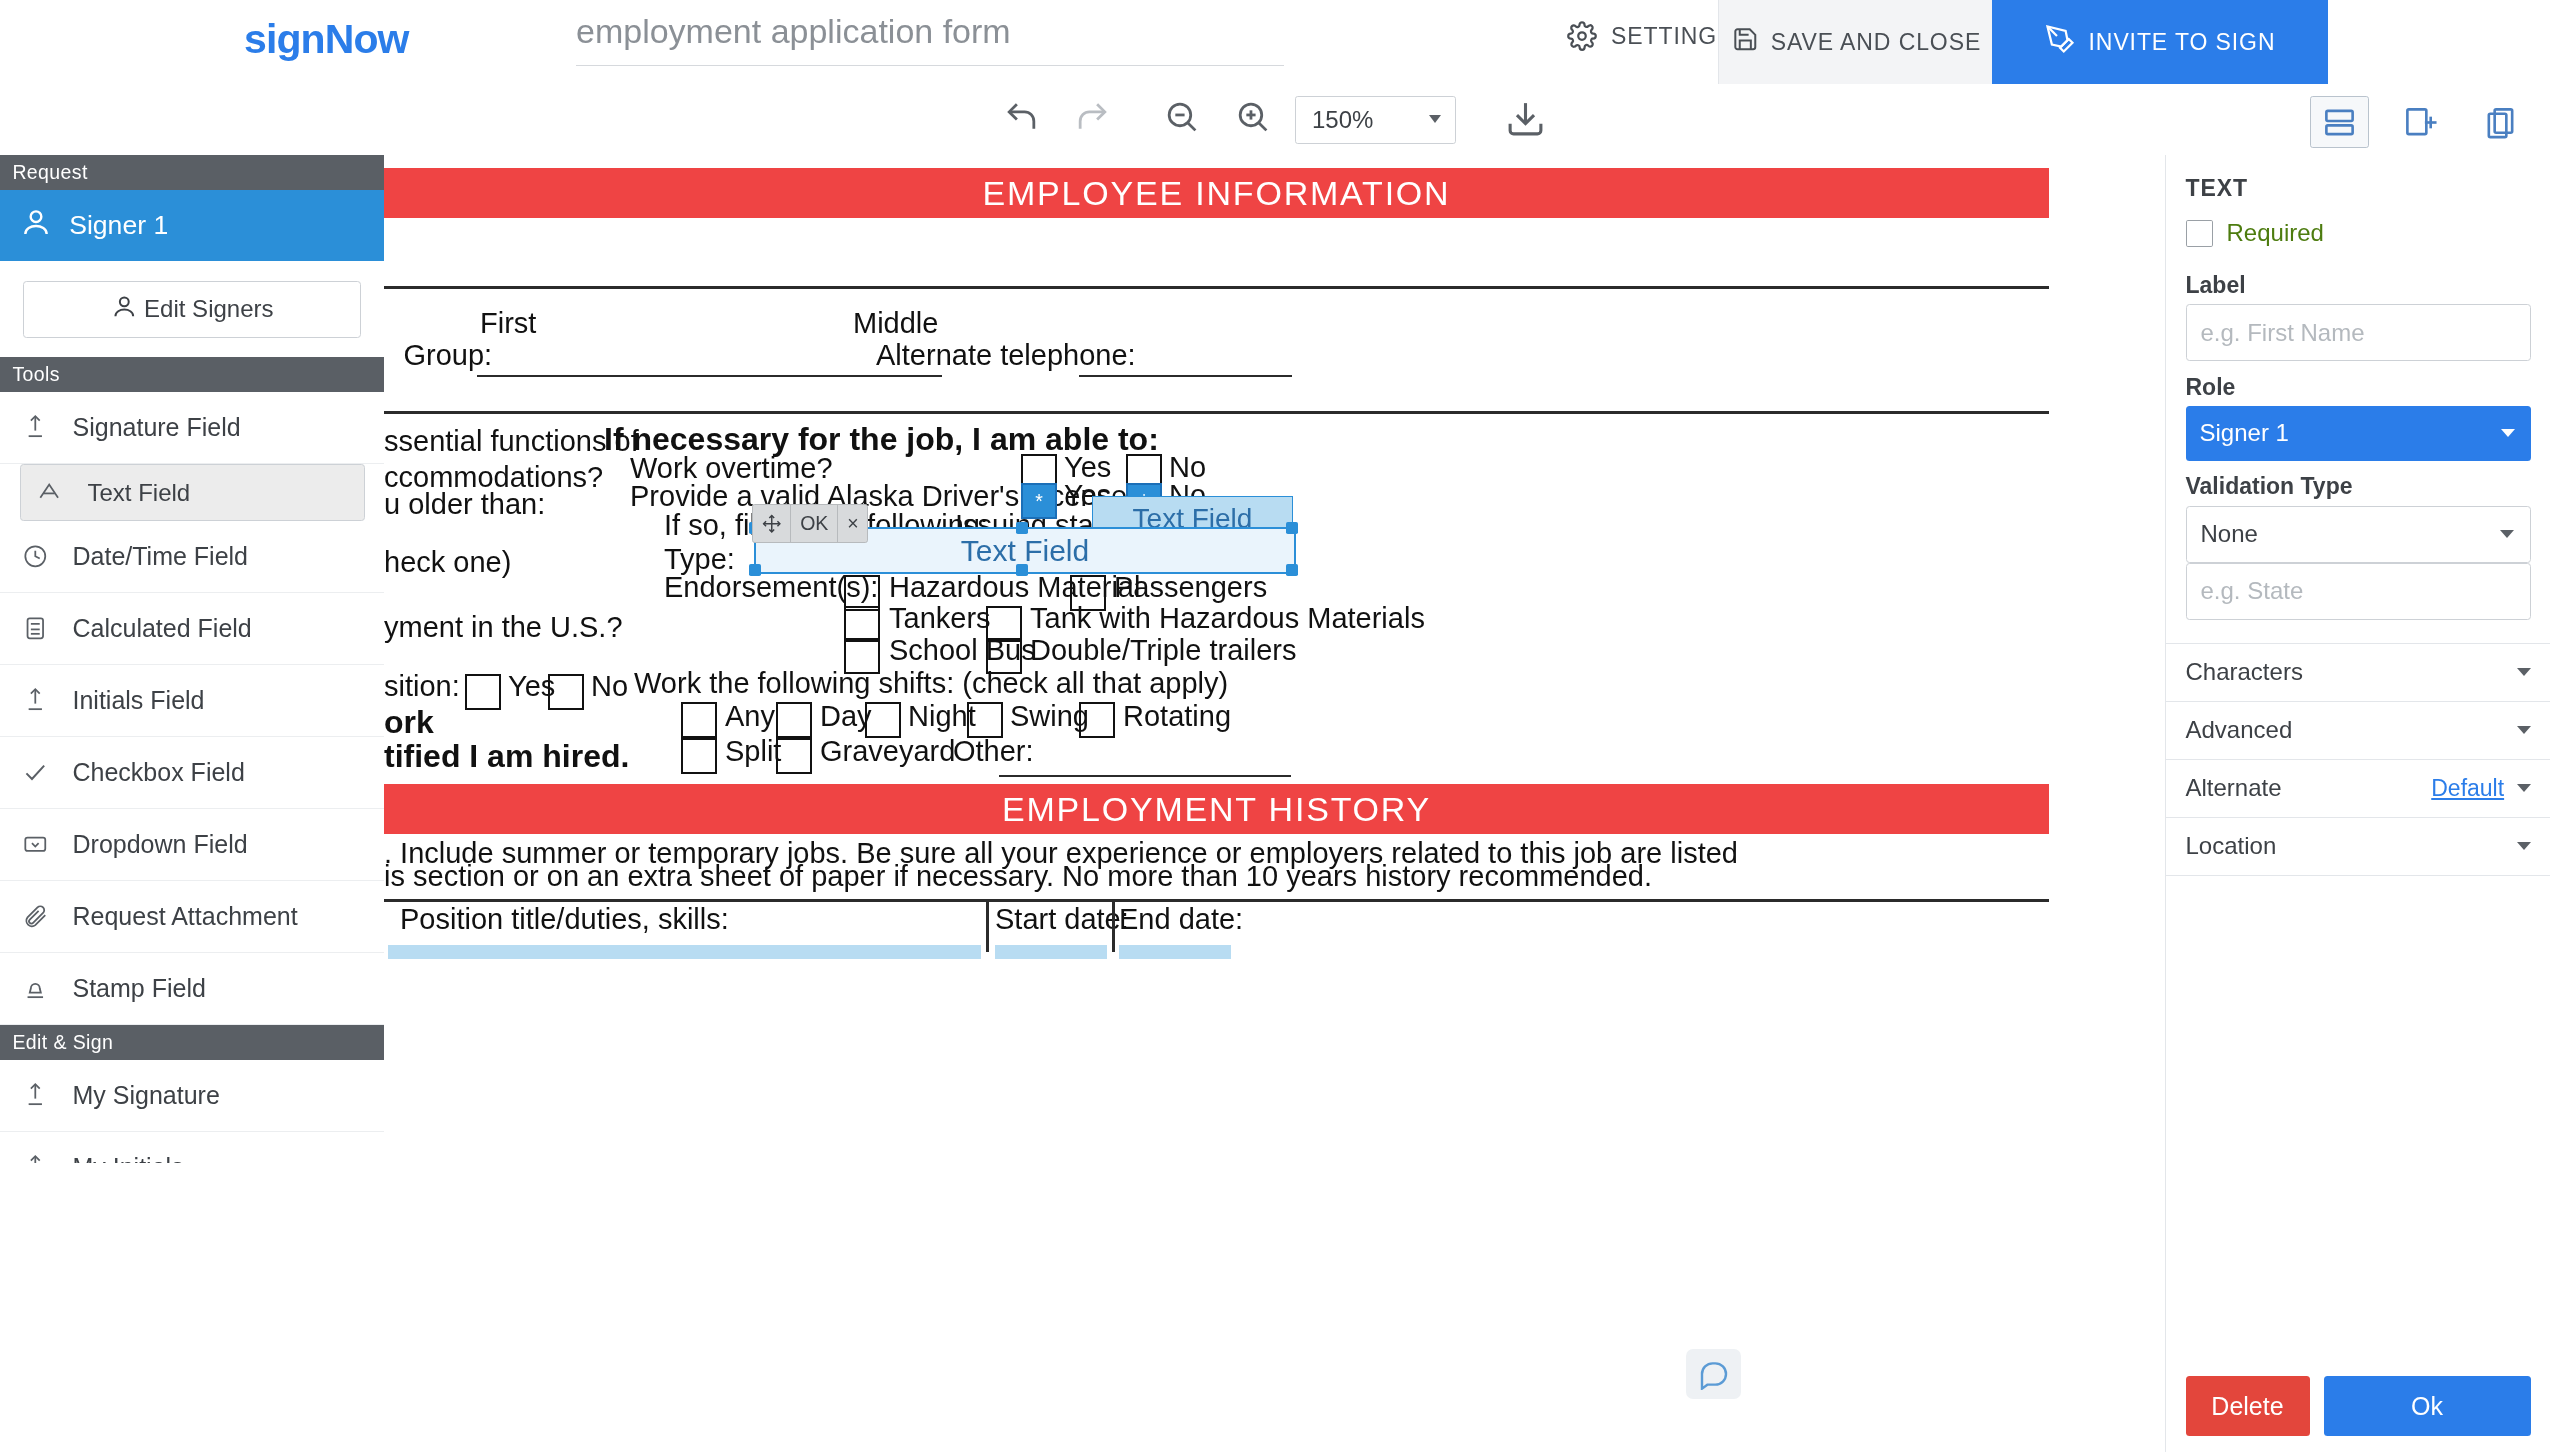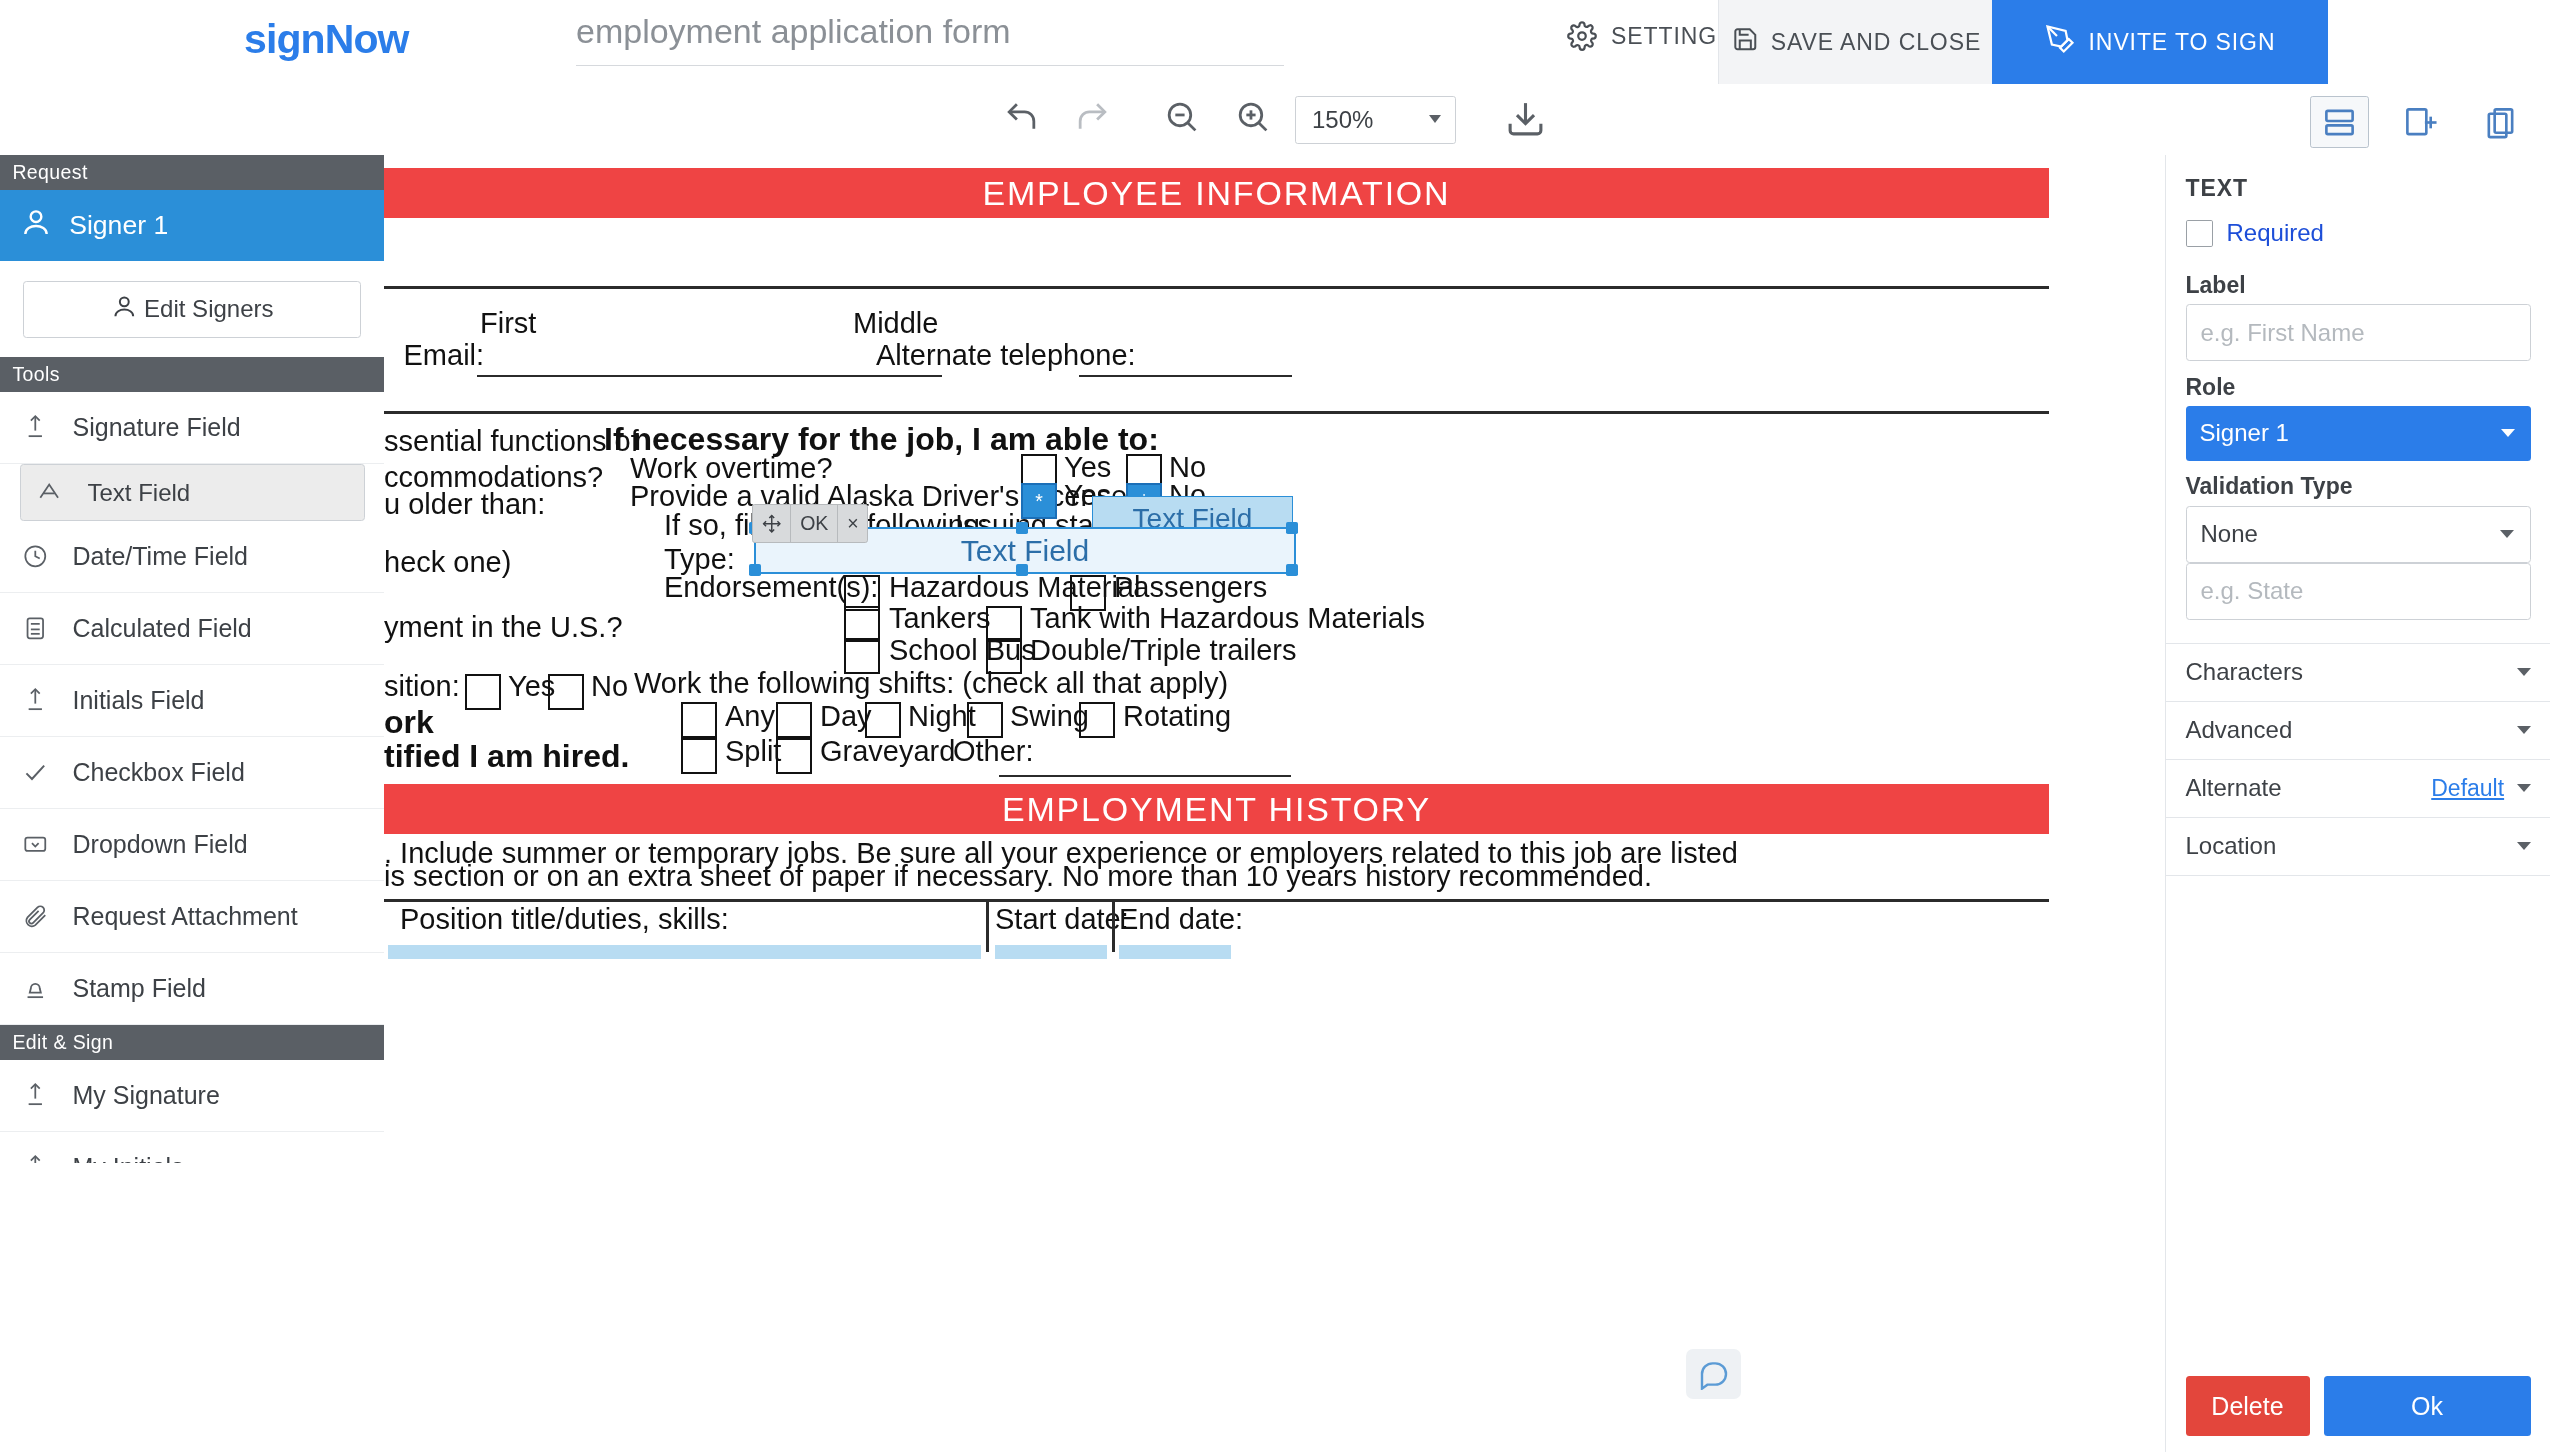--- a/index.html
+++ b/index.html
@@ -51,21 +51,21 @@
   .cbfield{position:absolute;width:32px;height:32px;background:#2b8fd8;border:2.7px solid #1b6fb8;color:#fff;font-size:19.5px;display:flex;align-items:center;justify-content:center;}
   .selfield{position:absolute;border:2.7px solid #2b8fd8;background:#eaf4fc;display:flex;align-items:center;justify-content:center;color:#2c6ea8;font-size:30px;}
   .handle{position:absolute;width:12.4px;height:12.4px;background:#2b8fd8;border-radius:1.8px;}
   .minitb{position:absolute;height:37px;display:flex;align-items:center;background:#d8dadc;border:0.9px solid #b7babd;border-radius:2.7px;overflow:hidden;}
   .minitb div{height:37px;display:flex;align-items:center;justify-content:center;font-size:19.5px;color:#3d4146;padding:0 8.9px;border-right:0.9px solid #b7babd;}
   .minitb div:last-child{border-right:none;}
 
   
   .right{position:absolute;right:0;top:155px;width:384px;height:1297px;background:#fff;border-left:0.9px solid #e3e6ea;}
   .rt-title{padding:19.5px 0 5.3px 19.5px;font-size:23px;color:#3d4146;letter-spacing:0.9px;font-weight:bold;}
-  .rt-row{padding:12.4px 19.5px;display:flex;align-items:center;gap:14px;font-size:24px;color:#1d4ed8;}
+  .rt-row{padding:12.4px 19.5px;display:flex;align-items:center;gap:14px;font-size:24px;color:#4d7c0f;}
   .chk{width:25px;height:25px;border:1.8px solid #9aa0a6;border-radius:1.8px;background:#fff;}
   .lbl{padding:12.4px 19.5px 5.3px 19.5px;font-size:23px;color:#3d4146;font-weight:bold;}
   .inp{margin:0 19.5px;height:55px;border:0.9px solid #cdd1d6;border-radius:3.5px;display:flex;align-items:center;padding-left:14px;font-size:24px;color:#b4b9be;}
   .sel-blue{margin:0 19.5px;height:55px;background:#2b7de9;border-radius:3.5px;display:flex;align-items:center;padding-left:14px;font-size:24px;color:#fff;position:relative;}
   .sel-blue .car{position:absolute;right:16px;top:23px;width:0;height:0;border-left:7px solid transparent;border-right:7px solid transparent;border-top:8.9px solid #fff;}
   .sel{margin:0 19.5px;height:55px;border:0.9px solid #cdd1d6;border-radius:3.5px;display:flex;align-items:center;padding-left:14px;font-size:24px;color:#3d4146;position:relative;background:#fff;}
   .sel .car{position:absolute;right:16px;top:23px;width:0;height:0;border-left:7px solid transparent;border-right:7px solid transparent;border-top:8.9px solid #5b6066;}
   .acc{height:57px;border-top:0.9px solid #e3e6ea;display:flex;align-items:center;padding:0 19.5px;font-size:24px;color:#3d4146;justify-content:space-between;}
   .acc .car{width:0;height:0;border-left:7px solid transparent;border-right:7px solid transparent;border-top:8.9px solid #5b6066;}
   .acc .dflt{color:#2b7de9;text-decoration:underline;margin-right:12.4px;font-size:23px;}
@@ -339,21 +339,21 @@
   </div>
 
   <div class="docarea">
     <div class="page">
 
       <div class="band" style="left:0;top:13.3px;width:1665px;">EMPLOYEE INFORMATION</div>
 
       <div class="ln" style="left:0;top:131px;width:1665px;"></div>
       <div class="txt" style="left:96px;top:152px;">First</div>
       <div class="txt" style="left:469px;top:152px;">Middle</div>
-      <div class="txt" style="left:19.5px;top:184px;">Email:</div>
+      <div class="txt" style="left:19.5px;top:184px;">Group:</div>
       <div class="ln" style="left:93px;top:220px;width:465px;height:1.8px;"></div>
       <div class="txt" style="left:492px;top:184px;">Alternate telephone:</div>
       <div class="ln" style="left:695px;top:220px;width:213px;height:1.8px;"></div>
       <div class="ln" style="left:0;top:256px;width:1665px;"></div>
 
       <div class="txt" style="left:0;top:270px;">ssential functions of</div>
       <div class="txt" style="left:0;top:306px;">ccommodations?</div>
 
       <div class="txt b" style="left:220px;top:266px;font-size:32px;">If necessary for the job, I am able to:</div>
 

